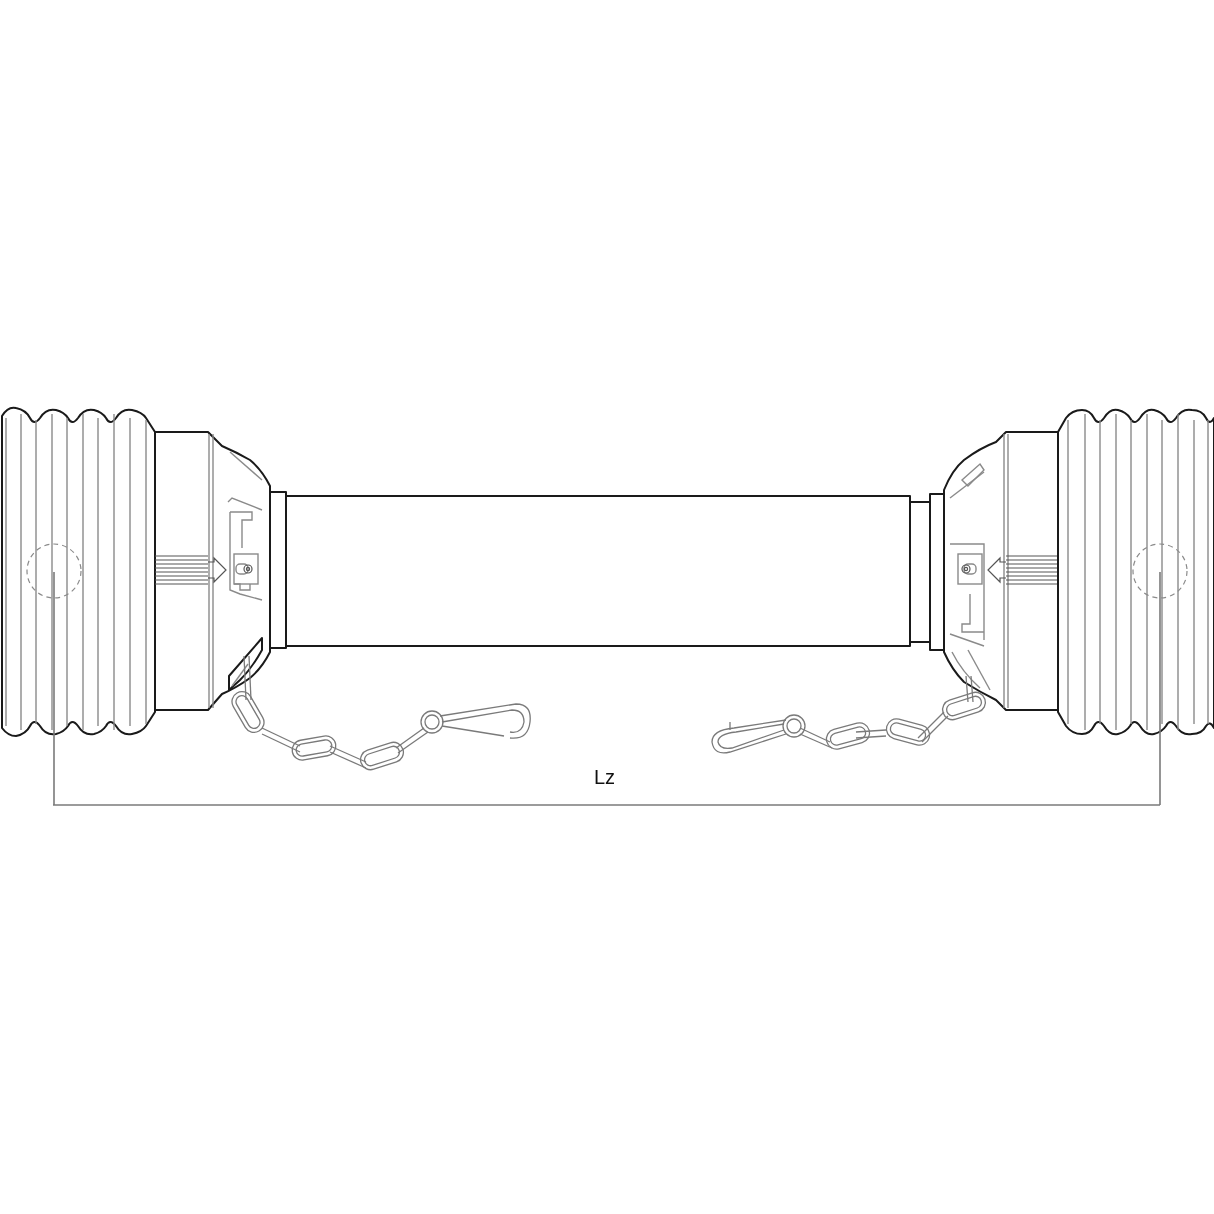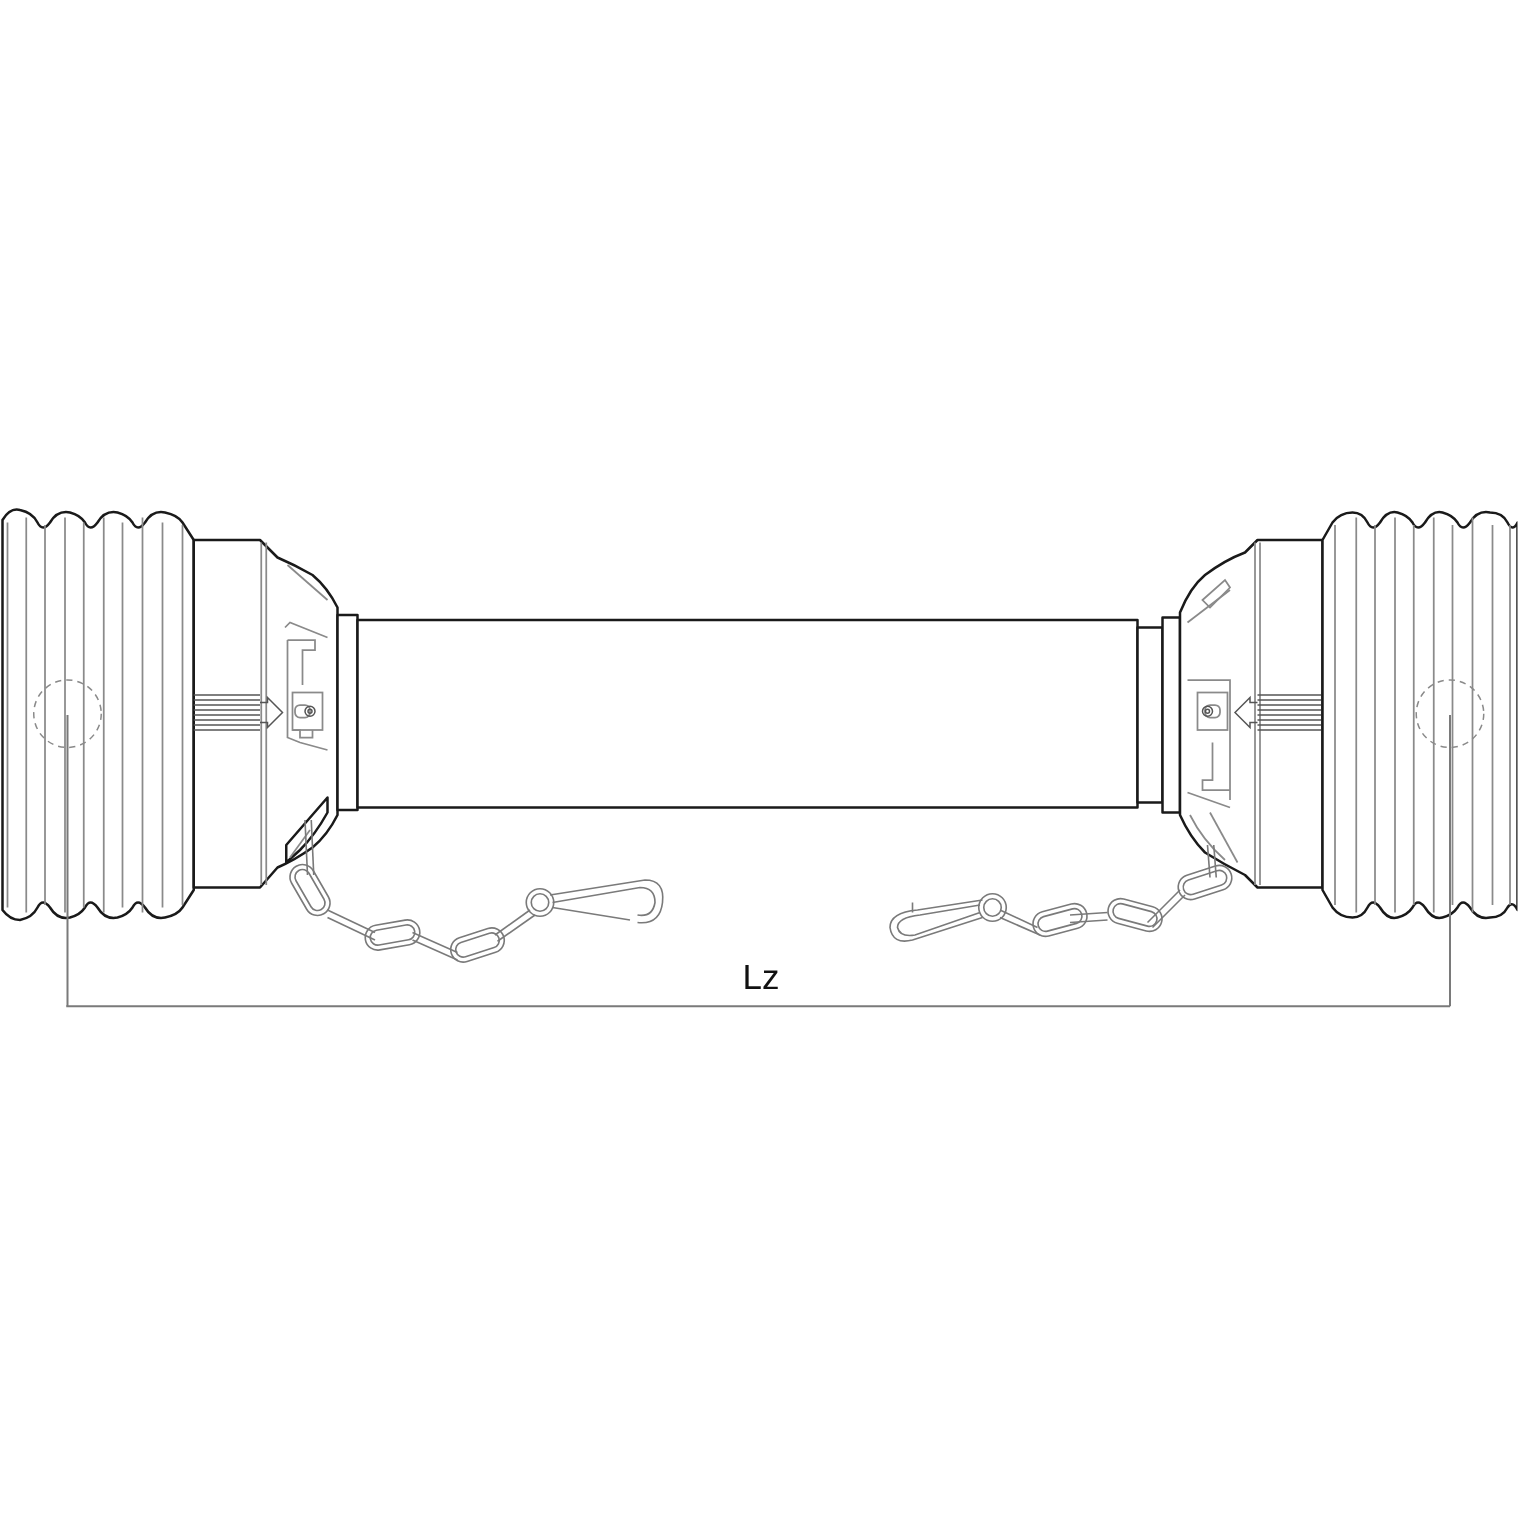--- a/index.html
+++ b/index.html
@@ -4,21 +4,21 @@
 <style>
   html, body { margin: 0; padding: 0; background: #ffffff; }
   body { width: 1214px; height: 1214px; position: relative; overflow: hidden; font-family: "Liberation Sans", sans-serif; }
   #drawing { position: absolute; left: 0; top: 0; width: 1214px; height: 1214px; }
   .outline { fill: #ffffff; stroke: #1a1a1a; stroke-width: 2; stroke-linejoin: round; }
   .thin { fill: none; stroke: #8a8a8a; stroke-width: 1.4; }
   .thin-dark { fill: none; stroke: #555; stroke-width: 1.2; }
   .chain { fill: none; stroke: #7a7a7a; stroke-width: 1.3; }
   .dashed { fill: none; stroke: #8a8a8a; stroke-width: 1.2; stroke-dasharray: 5 4; }
   .dim { fill: none; stroke: #7a7a7a; stroke-width: 1.6; }
-  .dim-label { position: absolute; font-size: 28px; color: #111; font-family: "Liberation Sans", sans-serif; }
+  .dim-label { position: absolute; font-size: 20px; color: #111; font-family: "Liberation Sans", sans-serif; }
 </style>
 </head>
 <body>
 
 <div id="drawing">
 <svg width="1214" height="1214" viewBox="0 0 1214 1214" xmlns="http://www.w3.org/2000/svg">
 
   <g>
     <path class="outline" d="
       M 2 416

